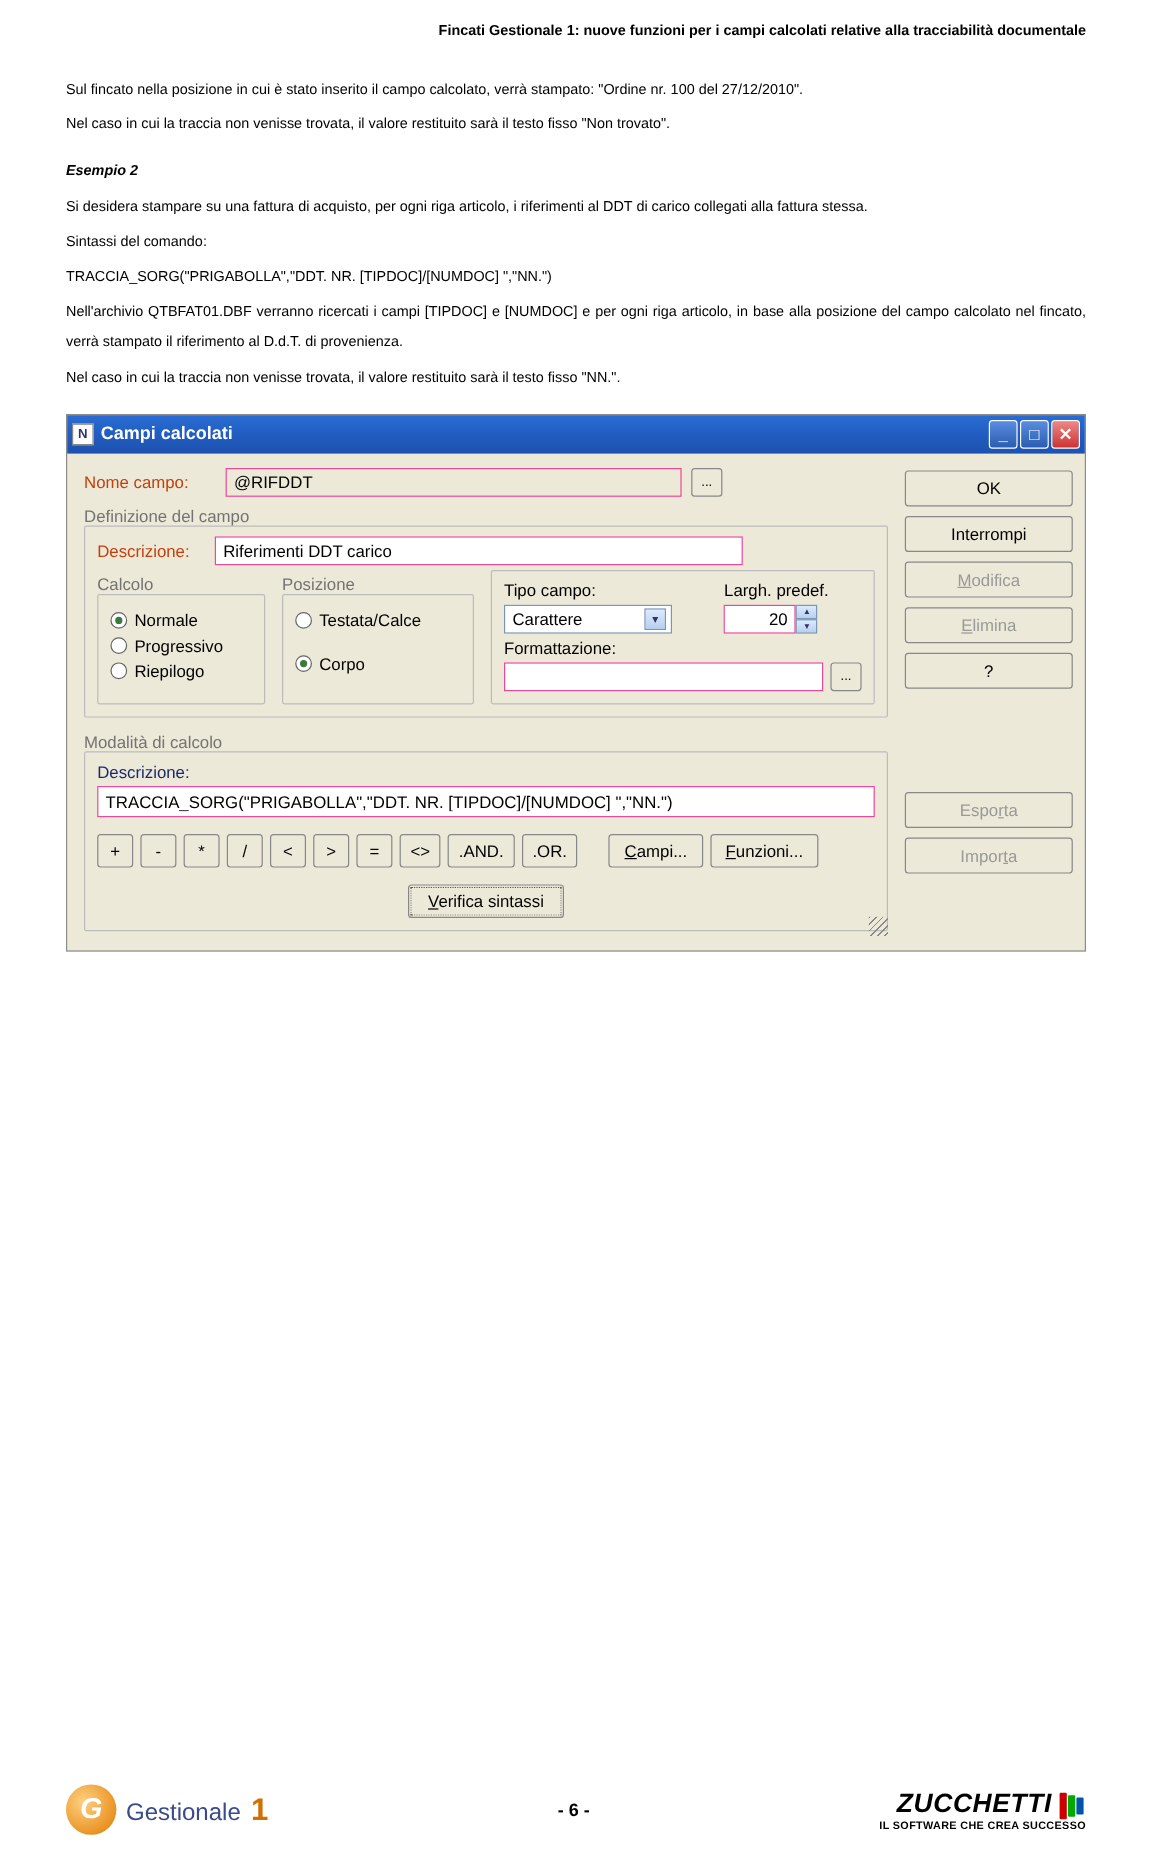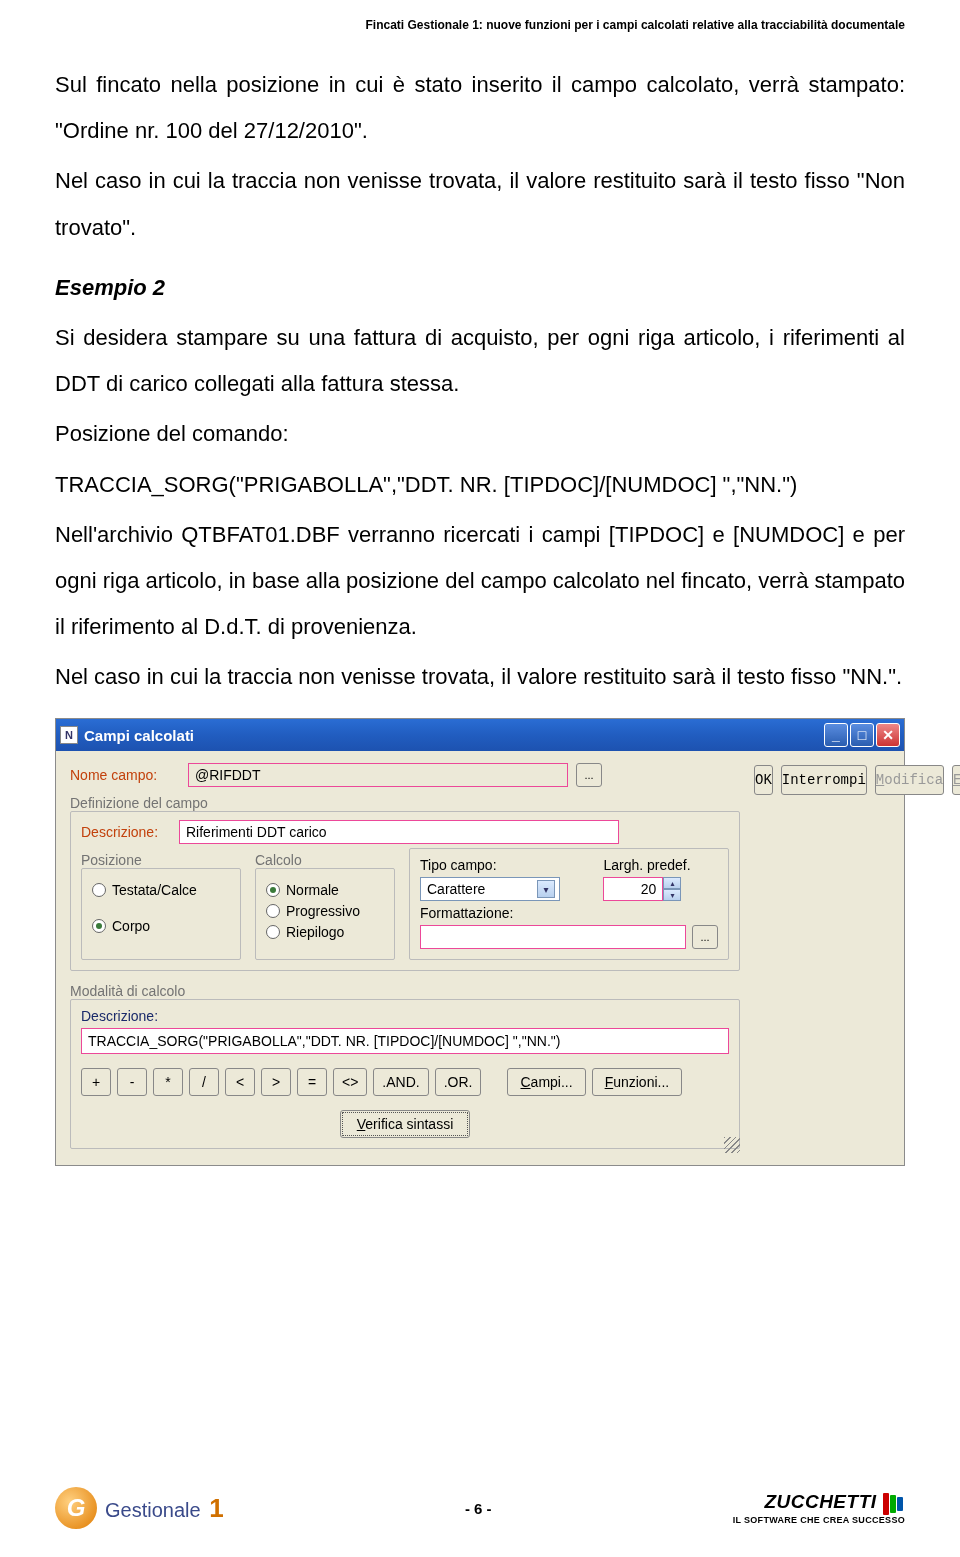--- a/index.html
+++ b/index.html
@@ -1,18 +1,18 @@
 <!DOCTYPE html>
 <html><head>
 <meta charset="utf-8">
 <style>
   * { box-sizing: border-box; margin: 0; padding: 0; }
   body { width: 960px; height: 1557px; background: #fff; font-family: Arial, sans-serif; color: #000; position: relative; }
   .page-header { text-align: right; font-size: 12px; font-weight: bold; padding: 18px 55px 0 0; }
-  .content { padding: 30px 55px 0 55px; font-size: 22px; line-height: 2.1; }
+  .content { padding: 30px 55px 0 55px; font-size: 12px; line-height: 2.1; }
   .content p { margin-bottom: 4px; text-align: justify; }
   .italic { font-style: italic; font-weight: bold; }
   .spacer { height: 10px; }
 
   .window { margin: 18px 55px 0 55px; border: 1px solid #8b8b8b; background: #ece9d8; }
   .titlebar { height: 32px; background: linear-gradient(to bottom, #2a6dd4 0%, #215dc0 50%, #1d52b0 100%); display: flex; align-items: center; padding: 0 4px; }
   .titlebar-icon { width: 18px; height: 18px; background: #fff; border: 1px solid #888; margin-right: 6px; display: flex; align-items: center; justify-content: center; font-size: 11px; font-weight: bold; color: #336; }
   .titlebar-text { color: #fff; font-weight: bold; font-size: 15px; flex: 1; }
   .win-btns { display: flex; gap: 2px; }
   .win-btn { width: 24px; height: 24px; border: 1px solid #fff; border-radius: 3px; display: flex; align-items: center; justify-content: center; color: #fff; font-size: 14px; font-weight: bold; }
@@ -46,51 +46,51 @@
   .spin-btn { width: 18px; height: 12px; background: linear-gradient(#dbeafe,#b8d0ee); border: 1px solid #7a96b8; font-size: 8px; color: #336; display: flex; align-items: center; justify-content: center; }
 
   .modal-group { margin-top: 10px; }
   .expr-input { width: 100%; height: 26px; }
   .op-row { display: flex; gap: 6px; margin-top: 14px; align-items: center; }
   .op-btn { height: 28px; min-width: 30px; padding: 0 8px; background: #ece9d8; border: 1px solid #888; border-radius: 3px; font-size: 14px; display: flex; align-items: center; justify-content: center; }
   .op-btn u { text-decoration: underline; }
   .verify-row { display: flex; justify-content: center; margin-top: 14px; }
   .verify-btn { height: 28px; padding: 2px 16px; background: #ece9d8; border: 1px solid #888; border-radius: 3px; font-size: 14px; position: relative; outline: 1px dotted #555; outline-offset: -3px; }
 
-  .side-btns { width: 140px; display: flex; flex-direction: row; gap: 8px; padding-top: 2px; font-family: Liberation Mono, monospace; }
+  .side-btns { width: 140px; display: flex; flex-direction: column; gap: 8px; padding-top: 2px; }
   .side-btn { height: 30px; background: #ece9d8; border: 1px solid #888; border-radius: 3px; font-size: 14px; display: flex; align-items: center; justify-content: center; }
   .side-btn.disabled { color: #999; }
   .side-gap { height: 70px; }
 
   .footer { position: absolute; bottom: 28px; left: 0; right: 0; display: flex; align-items: center; justify-content: space-between; padding: 0 55px; }
   .logo-g { display: flex; align-items: center; gap: 8px; }
   .g-badge { width: 42px; height: 42px; border-radius: 50%; background: radial-gradient(circle at 35% 35%, #ffd080, #e07b00); display: flex; align-items: center; justify-content: center; font-size: 24px; font-weight: bold; color: #fff; font-style: italic; }
   .g-text { font-size: 20px; color: #3a4a8a; }
   .g-text b { color: #d07000; font-size: 26px; margin-left: 3px; }
   .page-num { font-size: 15px; font-weight: bold; }
   .logo-z { text-align: right; }
-  .z-top { font-size: 19px; font-weight: 900; font-style: italic; letter-spacing: 0.5px; }
+  .z-top { font-size: 22px; font-weight: 900; font-style: italic; letter-spacing: 0.5px; }
   .z-sub { font-size: 9px; font-weight: bold; letter-spacing: 0.3px; }
   .z-stripe { display: inline-block; width: 22px; height: 22px; vertical-align: middle; position: relative; margin-left: 2px; }
   .z-stripe span { position: absolute; width: 6px; border-radius: 1px; }
 
   .grip { width: 16px; height: 16px; background: repeating-linear-gradient(135deg, #888 0 1px, transparent 1px 4px); align-self: flex-end; margin-left: auto; margin-top: -12px; }
 </style>
 </head>
 <body>
 
 <div class="page-header">Fincati Gestionale 1: nuove funzioni per i campi calcolati relative alla tracciabilità documentale</div>
 
 <div class="content">
   <p>Sul fincato nella posizione in cui è stato inserito il campo calcolato, verrà stampato: "Ordine nr. 100 del 27/12/2010".</p>
   <p>Nel caso in cui la traccia non venisse trovata, il valore restituito sarà il testo fisso "Non trovato".</p>
   <div class="spacer"></div>
   <p class="italic">Esempio 2</p>
   <p>Si desidera stampare su una fattura di acquisto, per ogni riga articolo, i riferimenti al DDT di carico collegati alla fattura stessa.</p>
-  <p>Posizione del comando:</p>
+  <p>Sintassi del comando:</p>
   <p>TRACCIA_SORG("PRIGABOLLA","DDT. NR. [TIPDOC]/[NUMDOC] ","NN.")</p>
   <p>Nell'archivio QTBFAT01.DBF verranno ricercati i campi [TIPDOC] e [NUMDOC] e per ogni riga articolo, in base alla posizione del campo calcolato nel fincato, verrà stampato il riferimento al D.d.T. di provenienza.</p>
   <p>Nel caso in cui la traccia non venisse trovata, il valore restituito sarà il testo fisso "NN.".</p>
 </div>
 
 <div class="window">
   <div class="titlebar">
     <div class="titlebar-icon">N</div>
     <div class="titlebar-text">Campi calcolati</div>
     <div class="win-btns">
@@ -108,48 +108,48 @@
       </div>
 
       <div class="group-title">Definizione del campo</div>
       <div class="group-box">
         <div class="row">
           <div class="label" style="width:90px">Descrizione:</div>
           <input class="input" style="width: 440px;" value="Riferimenti DDT carico">
         </div>
 
         <div class="inline-groups">
+          <div class="grp" style="width:140px">
+            <div class="group-title">Calcolo</div>
+            <div class="group-box">
+              <div class="radio-row">
+                  <span class="radio checked"></span>
+                  <span>Normale</span>
+                </div>
+              <div class="radio-row">
+                  <span class="radio"></span>
+                  <span>Progressivo</span>
+                </div>
+              <div class="radio-row">
+                  <span class="radio"></span>
+                  <span>Riepilogo</span>
+                </div>
+            </div>
+          </div>
           <div class="grp" style="width:160px">
             <div class="group-title">Posizione</div>
             <div class="group-box">
               <div class="radio-row">
                   <span class="radio"></span>
                   <span>Testata/Calce</span>
                 </div>
               <div style="height:10px"></div>
               <div class="radio-row">
                   <span class="radio checked"></span>
                   <span>Corpo</span>
-                </div>
-            </div>
-          </div>
-          <div class="grp" style="width:140px">
-            <div class="group-title">Calcolo</div>
-            <div class="group-box">
-              <div class="radio-row">
-                  <span class="radio checked"></span>
-                  <span>Normale</span>
-                </div>
-              <div class="radio-row">
-                  <span class="radio"></span>
-                  <span>Progressivo</span>
-                </div>
-              <div class="radio-row">
-                  <span class="radio"></span>
-                  <span>Riepilogo</span>
                 </div>
             </div>
           </div>
           <div class="grp" style="flex:1">
             <div class="group-box">
               <div class="char-grid">
                 <div>Tipo campo:</div>
                 <div>Largh. predef.</div>
                 <div class="select" style="width:140px">
                   <span>Carattere</span>

